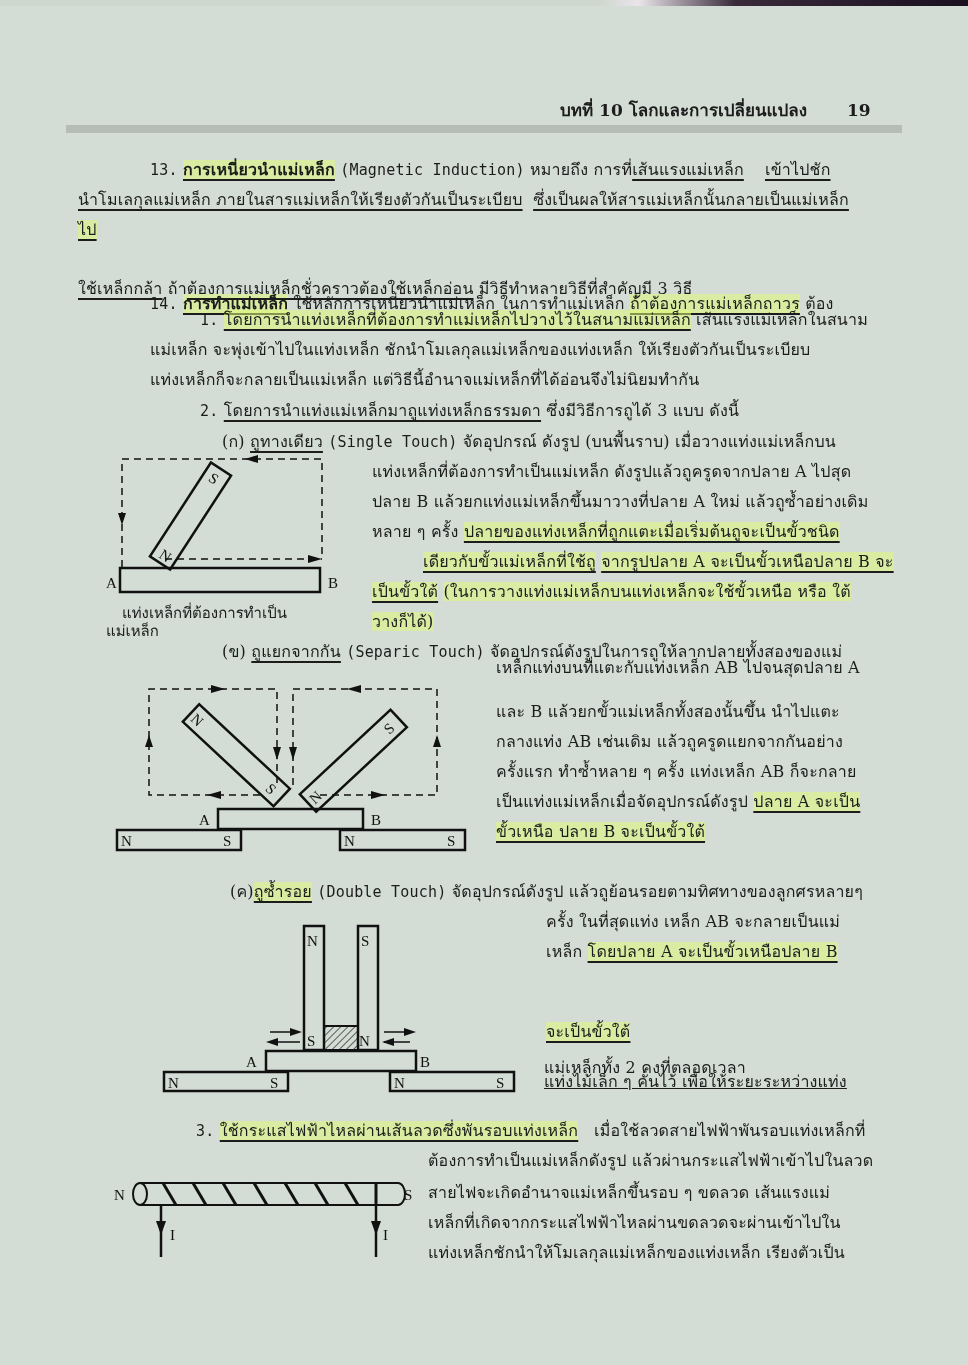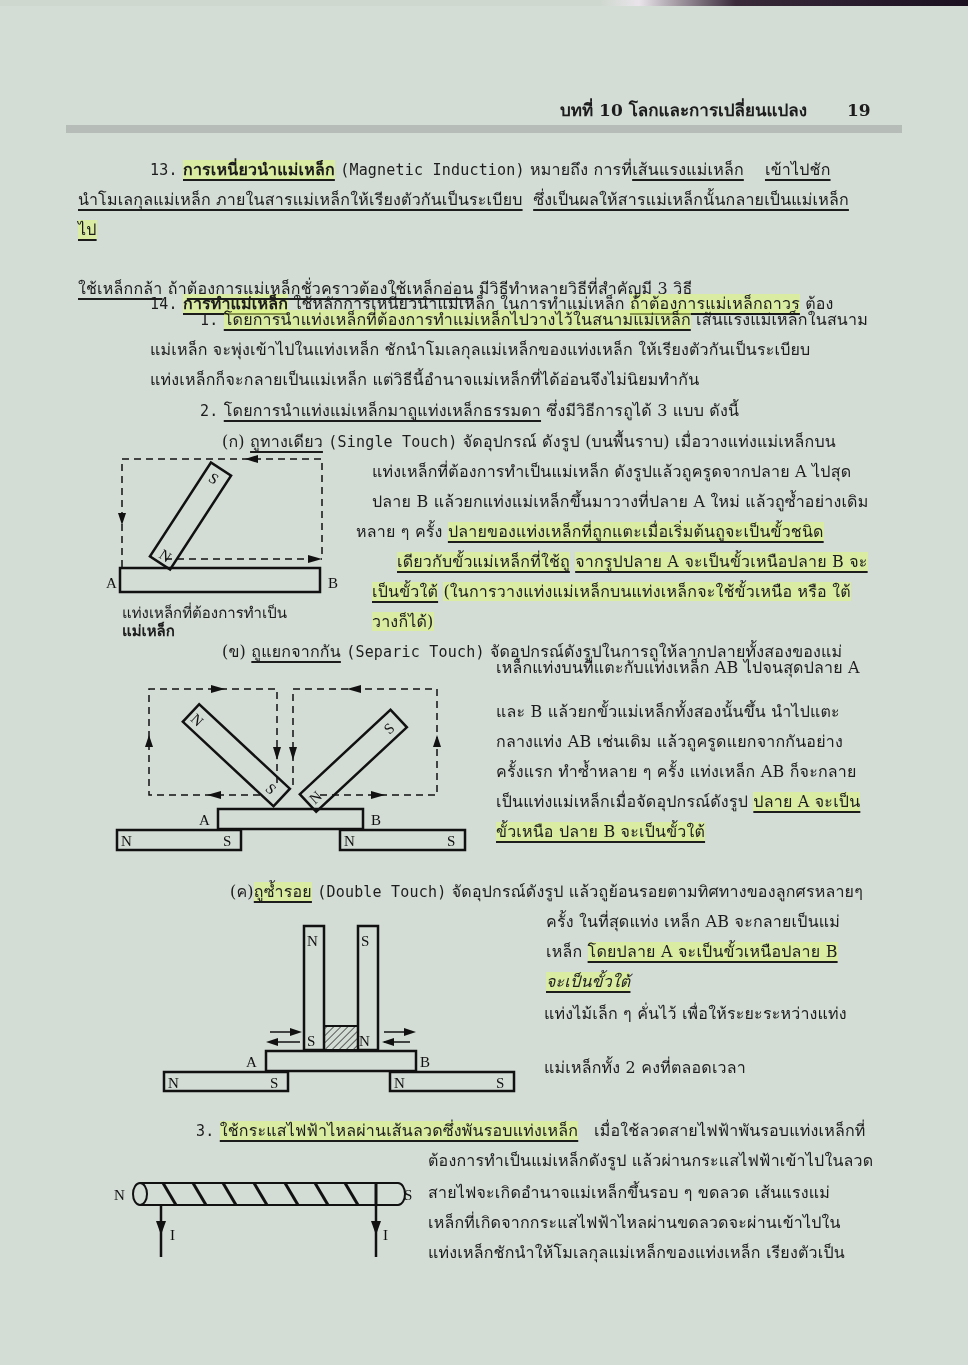--- a/index.html
+++ b/index.html
@@ -78,25 +78,25 @@
 </div>
 
 <div class="line" style="left:222px;top:426px;">
   <span>(ก)</span>
   <span class="u">ถูทางเดียว</span>
   <span class="mono">(Single Touch)</span>
   <span>จัดอุปกรณ์ ดังรูป (บนพื้นราบ) เมื่อวางแท่งแม่เหล็กบน</span>
 </div>
 <div class="line" style="left:372px;top:456px;">แท่งเหล็กที่ต้องการทำเป็นแม่เหล็ก ดังรูปแล้วถูครูดจากปลาย A ไปสุด</div>
 <div class="line" style="left:372px;top:486px;">ปลาย B แล้วยกแท่งแม่เหล็กขึ้นมาวางที่ปลาย A ใหม่ แล้วถูซ้ำอย่างเดิม</div>
-<div class="line" style="left:356px;top:516px;text-align:center;">
+<div class="line" style="left:372px;top:516px;text-align:center;">
   <span>หลาย ๆ ครั้ง</span>
   <span class="u hl">ปลายของแท่งเหล็กที่ถูกแตะเมื่อเริ่มต้นถูจะเป็นขั้วชนิด</span>
 </div>
-<div class="line" style="left:362px;top:546px;padding-left:35px;">
+<div class="line" style="left:388px;top:546px;padding-left:35px;">
   <span class="u hl">เดียวกับขั้วแม่เหล็กที่ใช้ถู</span>
   <span class="u hl">จากรูปปลาย A จะเป็นขั้วเหนือปลาย B จะ</span>
 </div>
 <div class="line" style="left:372px;top:576px;">
   <span class="u hl">เป็นขั้วใต้</span>
   <span class="hl">(ในการวางแท่งแม่เหล็กบนแท่งเหล็กจะใช้ขั้วเหนือ หรือ ใต้</span>
 </div>
 <div class="line" style="left:372px;top:606px;">
   <span class="hl">วางก็ได้)</span>
 </div>
@@ -112,21 +112,21 @@
   <g transform="translate(60,108) rotate(-57)">
     <rect x="0" y="-12" width="112" height="24" fill="none" stroke="#111" stroke-width="2.5"></rect>
     <text x="4" y="5" transform="rotate(90 9 0)">N</text>
     <text x="95" y="5" transform="rotate(90 100 0)">S</text>
   </g>
   <rect x="20" y="113" width="200" height="24" fill="none" stroke="#111" stroke-width="2.5"></rect>
   <text x="6" y="133">A</text>
   <text x="228" y="133">B</text>
 </svg>
 <div class="cap" style="left:122px;top:603px;">แท่งเหล็กที่ต้องการทำเป็น</div>
-<div class="cap" style="left:122px;top:621px;font-weight:bold;">แม่เหล็ก</div>
+<div class="cap" style="left:106px;top:621px;">แม่เหล็ก</div>
 
 <div class="line" style="left:222px;top:636px;">
   <span>(ข)</span>
   <span class="u">ถูแยกจากกัน</span>
   <span class="mono">(Separic Touch)</span>
   <span>จัดอุปกรณ์ดังรูปในการถูให้ลากปลายทั้งสองของแม่</span>
 </div>
 <div class="line" style="left:496px;top:652px;">เหล็กแท่งบนที่แตะกับแท่งเหล็ก AB ไปจนสุดปลาย A</div>
 <div class="line" style="left:496px;top:696px;">และ B แล้วยกขั้วแม่เหล็กทั้งสองนั้นขึ้น นำไปแตะ</div>
 <div class="line" style="left:496px;top:726px;">กลางแท่ง AB เช่นเดิม แล้วถูครูดแยกจากกันอย่าง</div>
@@ -176,24 +176,24 @@
 <div class="line" style="left:230px;top:876px;">
   <span>(ค)</span><span class="u hl">ถูซ้ำรอย</span>
   <span class="mono">(Double Touch)</span>
   <span>จัดอุปกรณ์ดังรูป แล้วถูย้อนรอยตามทิศทางของลูกศรหลายๆ</span>
 </div>
 <div class="line" style="left:546px;top:906px;">ครั้ง ในที่สุดแท่ง เหล็ก AB จะกลายเป็นแม่</div>
 <div class="line" style="left:546px;top:936px;">
   <span>เหล็ก</span>
   <span class="u hl">โดยปลาย A จะเป็นขั้วเหนือปลาย B</span>
 </div>
-<div class="line" style="left:546px;top:966px;font-style:italic;">
+<div class="line" style="left:546px;top:1016px;">
   <span class="u hl">จะเป็นขั้วใต้</span>
 </div>
-<div class="line" style="left:544px;top:998px;">แท่งไม้เล็ก ๆ คั่นไว้ เพื่อให้ระยะระหว่างแท่ง</div>
+<div class="line" style="left:544px;top:1066px;text-decoration:underline;">แท่งไม้เล็ก ๆ คั่นไว้ เพื่อให้ระยะระหว่างแท่ง</div>
 <div class="line" style="left:544px;top:1052px;">แม่เหล็กทั้ง 2 คงที่ตลอดเวลา</div>
 
 <svg style="left:160px;top:924px;" width="360" height="170">
   <defs>
     <pattern id="hatch" width="5" height="5" patternUnits="userSpaceOnUse" patternTransform="rotate(45)">
       <line x1="0" y1="0" x2="0" y2="5" stroke="#222" stroke-width="1.4"></line>
     </pattern>
   </defs>
   <rect x="144" y="2" width="20" height="124" fill="none" stroke="#111" stroke-width="2.5"></rect>
   <text x="147" y="22">N</text>

